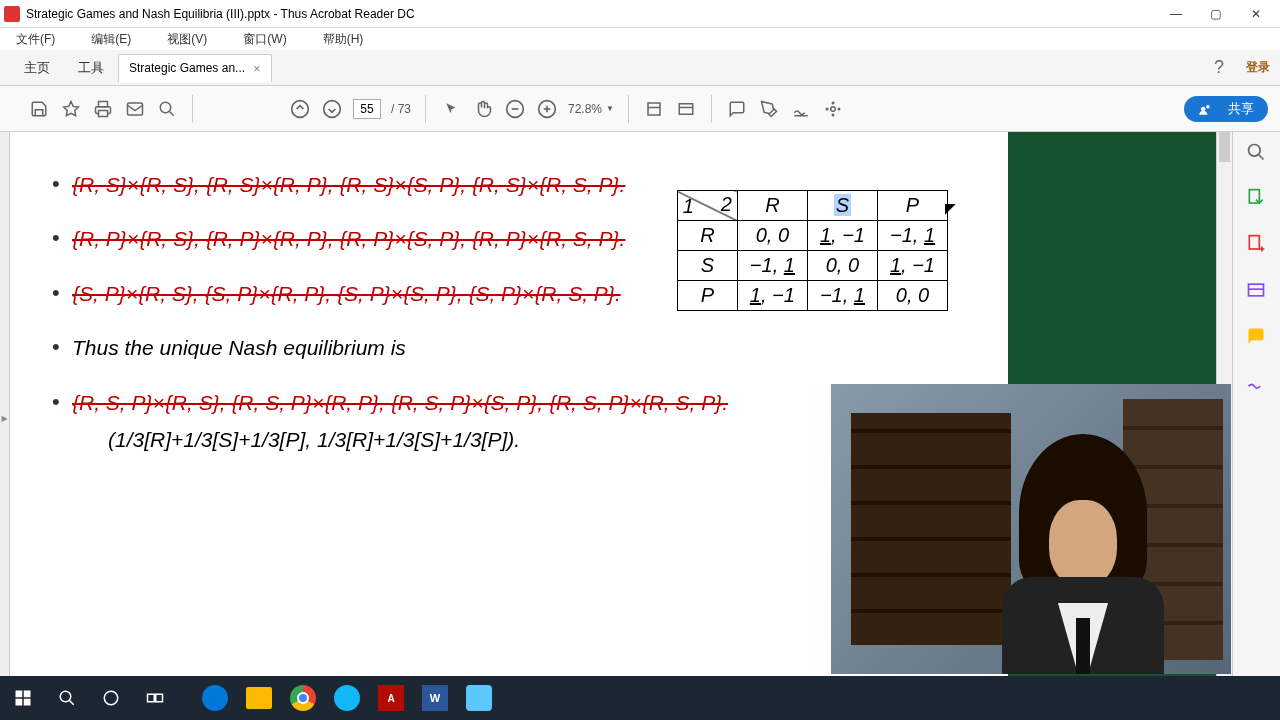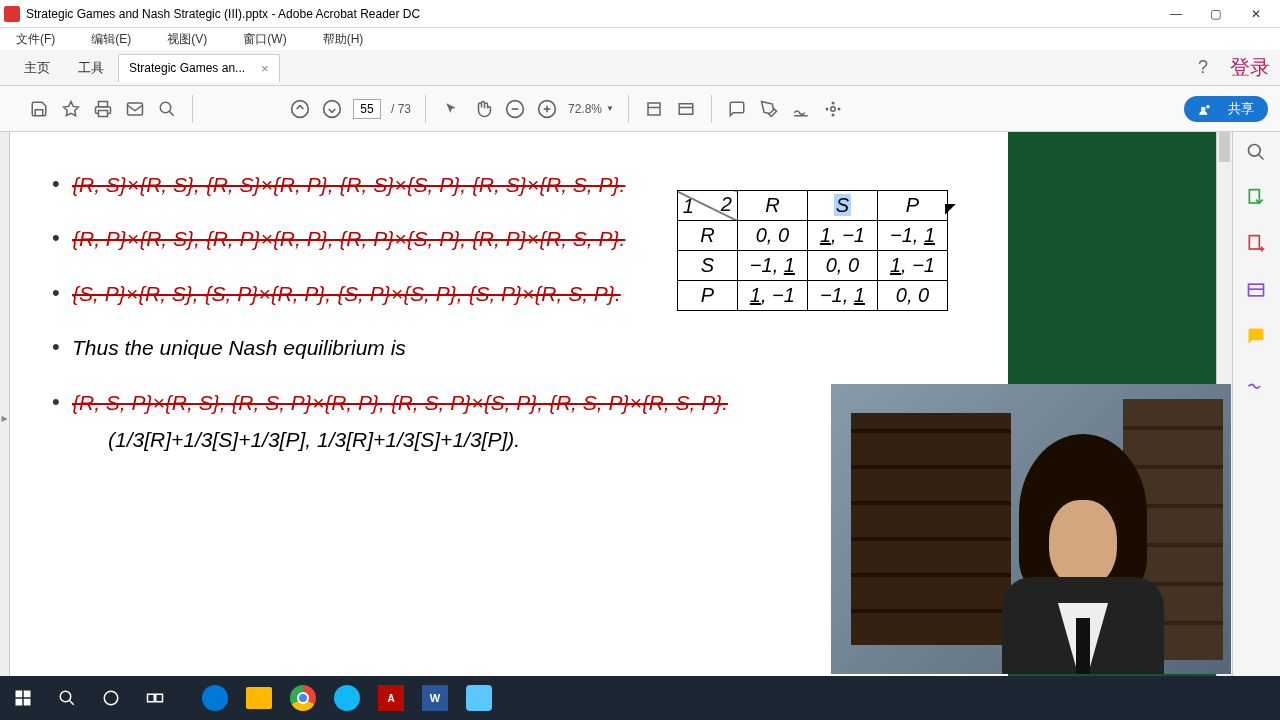--- a/index.html
+++ b/index.html
@@ -8,24 +8,24 @@
 .titlebar { height:28px; background:#fff; display:flex; align-items:center; padding:0 4px; border-bottom:1px solid #ddd; }
 .titlebar .app-icon { width:16px; height:16px; background:#d33; margin-right:6px; border-radius:2px; }
 .titlebar .title-text { font-size:12px; color:#000; flex:1; }
 .titlebar .win-btn { width:40px; height:28px; display:flex; align-items:center; justify-content:center; font-size:12px; color:#333; }
 
 .menubar { height:22px; display:flex; align-items:center; padding:0 6px; gap:16px; }
 .menubar .menu-item { font-size:12px; color:#333; padding:2px 10px; }
 
 .tabbar { height:36px; background:#f5f5f5; border-bottom:1px solid #ccc; display:flex; align-items:center; padding-left:10px; position:relative; }
 .tab-btn { padding:6px 14px; font-size:13px; color:#333; }
-.doc-tab { background:#fff; border:1px solid #ccc; border-bottom:none; padding:6px 10px; font-size:12px; display:flex; align-items:center; gap:16px; border-radius:2px 2px 0 0;justify-content:center; }
+.doc-tab { background:#fff; border:1px solid #ccc; border-bottom:none; padding:6px 10px; font-size:12px; display:flex; align-items:center; gap:8px; border-radius:2px 2px 0 0;justify-content:center; }
 .doc-tab .close { color:#888; font-size:13px; }
 .tabbar .right-area { position:absolute; right:10px; display:flex; align-items:center; gap:16px; }
-.login-btn { color:#be185d; font-size:20px; }
+.login-btn { color:#a16207; font-size:12px;font-weight:bold; }
 
 .toolbar { height:46px; background:#f9f9f9; border-bottom:1px solid #ccc; display:flex; align-items:center; padding:0 28px; gap:10px; position:relative; }
 .tool-icon { width:22px; height:22px; color:#666; display:flex; align-items:center; justify-content:center; font-size:18px; }
 .tool-sep { width:1px; height:28px; background:#ccc; margin:0 4px; }
 .page-input { width:28px; height:20px; text-align:center; border:1px solid #aaa; font-size:12px; }
 .page-total { font-size:12px; color:#555; }
 .zoom-text { font-size:12px; color:#555; display:flex; align-items:center; gap:4px;justify-content:flex-end; }
 .share-btn { background:#1976d2; color:#fff; border-radius:16px; padding:4px 14px; font-size:13px; display:flex; align-items:center; gap:16px; position:absolute; right:12px; }
 
 .workspace { display:flex; height:572px; position:relative; }
@@ -68,21 +68,21 @@
 
 .taskbar { height:44px; background:#1c2733; position:absolute; bottom:0; left:0; right:0; display:flex; align-items:center; padding:0 4px; gap:6px; }
 .task-icon { width:38px; height:38px; display:flex; align-items:center; justify-content:center; font-size:18px; }
 .cursor-ptr { position:absolute; left:945px; top:200px; font-size:14px; color:#000; pointer-events:none; }
 </style>
 </head>
 <body>
 
 <div class="titlebar">
   <div class="app-icon"></div>
-  <div class="title-text">Strategic Games and Nash Strategic (III).pptx - Adobe Acrobat Reader DC</div>
+  <div class="title-text">Strategic Games and Nash Equilibria (III).pptx - Thus Acrobat Reader DC</div>
   <div class="win-btn">—</div>
   <div class="win-btn">▢</div>
   <div class="win-btn">✕</div>
 </div>
 
 <div class="menubar">
   <div class="menu-item">文件(F)</div>
   <div class="menu-item">编辑(E)</div>
   <div class="menu-item">视图(V)</div>
   <div class="menu-item">窗口(W)</div>

